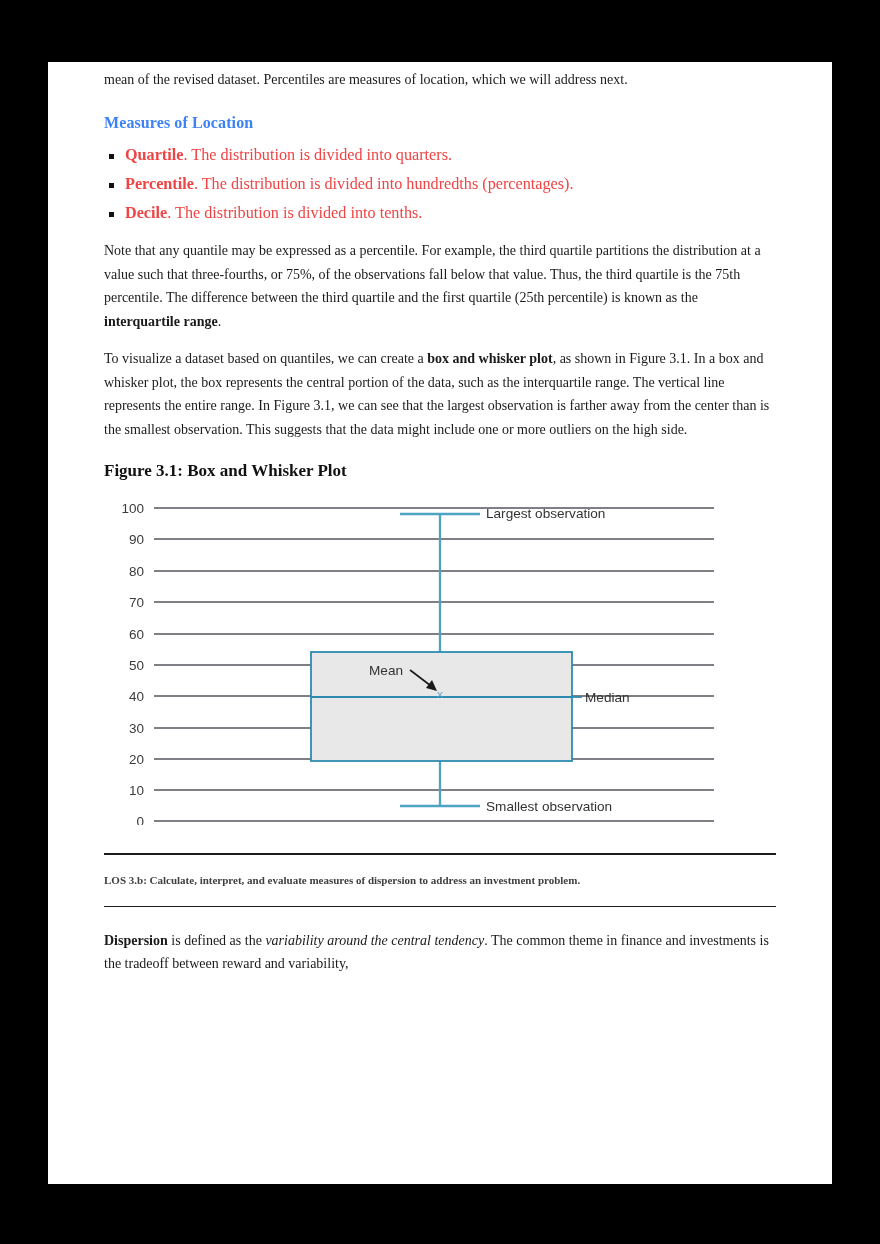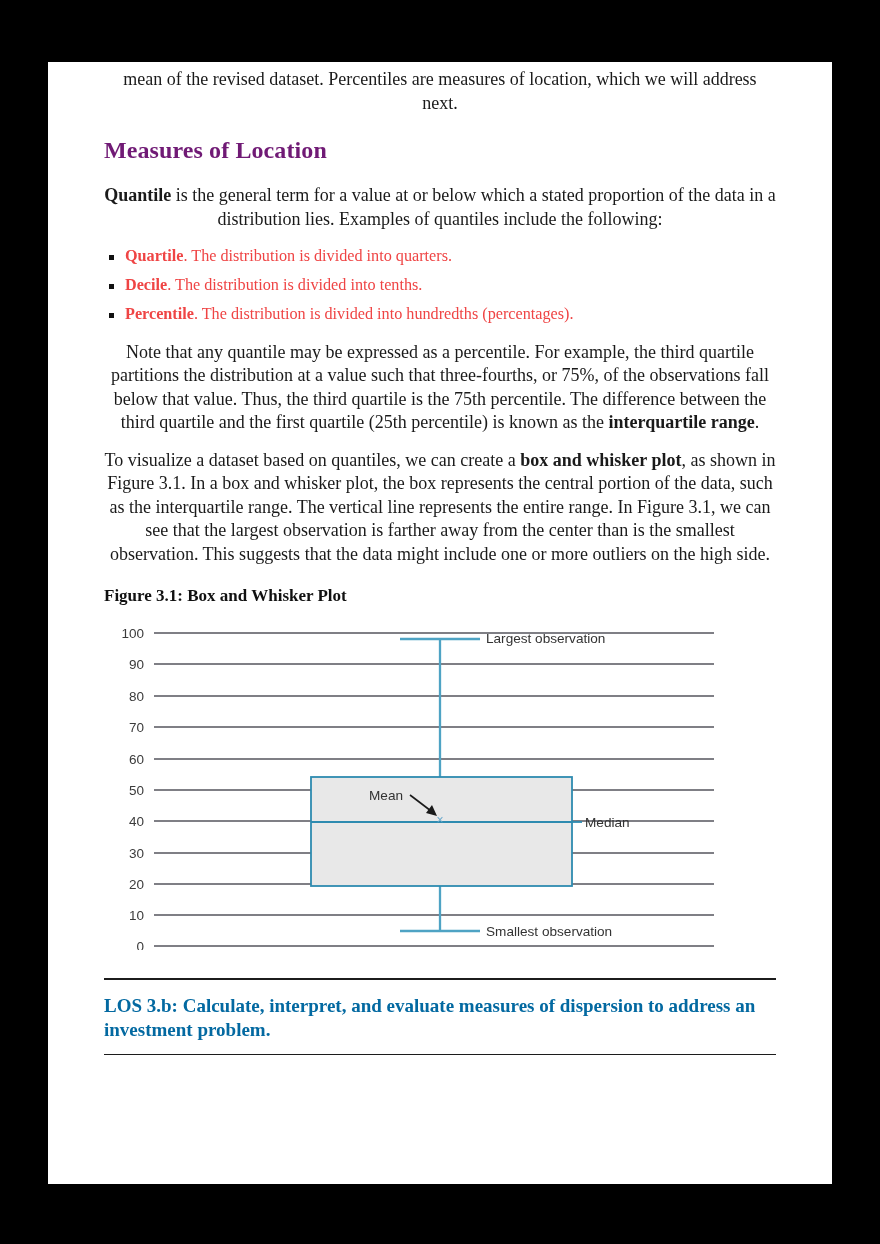--- a/index.html
+++ b/index.html
@@ -22,35 +22,35 @@
   }
 
   .content {
     position: absolute;
     left: 56px;
     top: 6px;
     width: 672px;
   }
 
   p.body {
-    font-size: 18px;
+    font-size: 14px;
     line-height: 23.5px;
     color: #1a1a1a;
-    text-align: center;
+    text-align: left;
     margin-bottom: 14px;
   }
 
   h2.section-title {
     font-family: "Liberation Serif", serif;
-    font-size: 24px;
+    font-size: 16px;
     font-weight: bold;
-    color: #701a75;
+    color: #3b82f6;
     letter-spacing: 0.1px;
     margin-top: 22px;
-    margin-bottom: 20px;
+    margin-bottom: 12px;
   }
 
   ul.bullets {
     list-style: none;
     margin: 0 0 14px 0;
     padding: 0;
   }
 
   ul.bullets li {
     position: relative;
@@ -101,47 +101,46 @@
   .rule-thin {
     border: none;
     border-top: 1.6px solid #1c1c1c;
     margin: 0;
   }
 
   .los-block {
     margin-top: 18px;
   }
   .los-text {
-    font-size: 19px;
+    font-size: 11px;
     font-weight: bold;
     line-height: 23.5px;
-    color: #0369a1;
+    color: #404040;
     padding: 14px 0 13px 0;
   }
 
   .after-los {
     margin-top: 22px;
   }
 </style>
 </head>
 <body>
 
 <div id="page">
   <div class="content">
 
     <p class="body">mean of the revised dataset. Percentiles are measures of location, which we will address next.</p>
 
     <h2 class="section-title">Measures of Location</h2>
 
-    <p class="body"><span class="bold">Quantile</span><span> is the general term for a value at or below which a stated proportion of the data in a distribution lies. Examples of quantiles include the following:</span></p>
 
     <ul class="bullets">
       <li><span class="bold">Quartile</span><span>. The distribution is divided into quarters.</span></li>
+      <li><span class="bold">Percentile</span><span>. The distribution is divided into hundredths (percentages).</span></li>
       <li><span class="bold">Decile</span><span>. The distribution is divided into tenths.</span></li>
-      <li><span class="bold">Percentile</span><span>. The distribution is divided into hundredths (percentages).</span></li>
     </ul>
 
     <p class="body"><span>Note that any quantile may be expressed as a percentile. For example, the third quartile partitions the distribution at a value such that three-fourths, or 75%, of the observations fall below that value. Thus, the third quartile is the 75th percentile. The difference between the third quartile and the first quartile (25th percentile) is known as the </span><span class="bold">interquartile range</span><span>.</span></p>
 
     <p class="body"><span>To visualize a dataset based on quantiles, we can create a </span><span class="bold">box and whisker plot</span><span>, as shown in Figure 3.1. In a box and whisker plot, the box represents the central portion of the data, such as the interquartile range. The vertical line represents the entire range. In Figure 3.1, we can see that the largest observation is farther away from the center than is the smallest observation. This suggests that the data might include one or more outliers on the high side.</span></p>
 
     <h3 class="figure-caption">Figure 3.1: Box and Whisker Plot</h3>
 
     <div class="chart-wrap">
       <svg class="chart-svg" width="672" height="330" viewBox="0 0 672 330">
@@ -202,15 +201,16 @@
         </g>
       </svg>
     </div>
 
     <div class="los-block">
       <hr class="rule-thick">
       <div class="los-text">LOS 3.b: Calculate, interpret, and evaluate measures of dispersion to address an investment problem.</div>
       <hr class="rule-thin">
     </div>
 
+    <p class="body after-los"><span class="bold">Dispersion</span><span> is defined as the </span><span class="ital">variability around the central tendency</span><span>. The common theme in finance and investments is the tradeoff between reward and variability,</span></p>
 
   </div>
 </div>
 
 </body></html>

